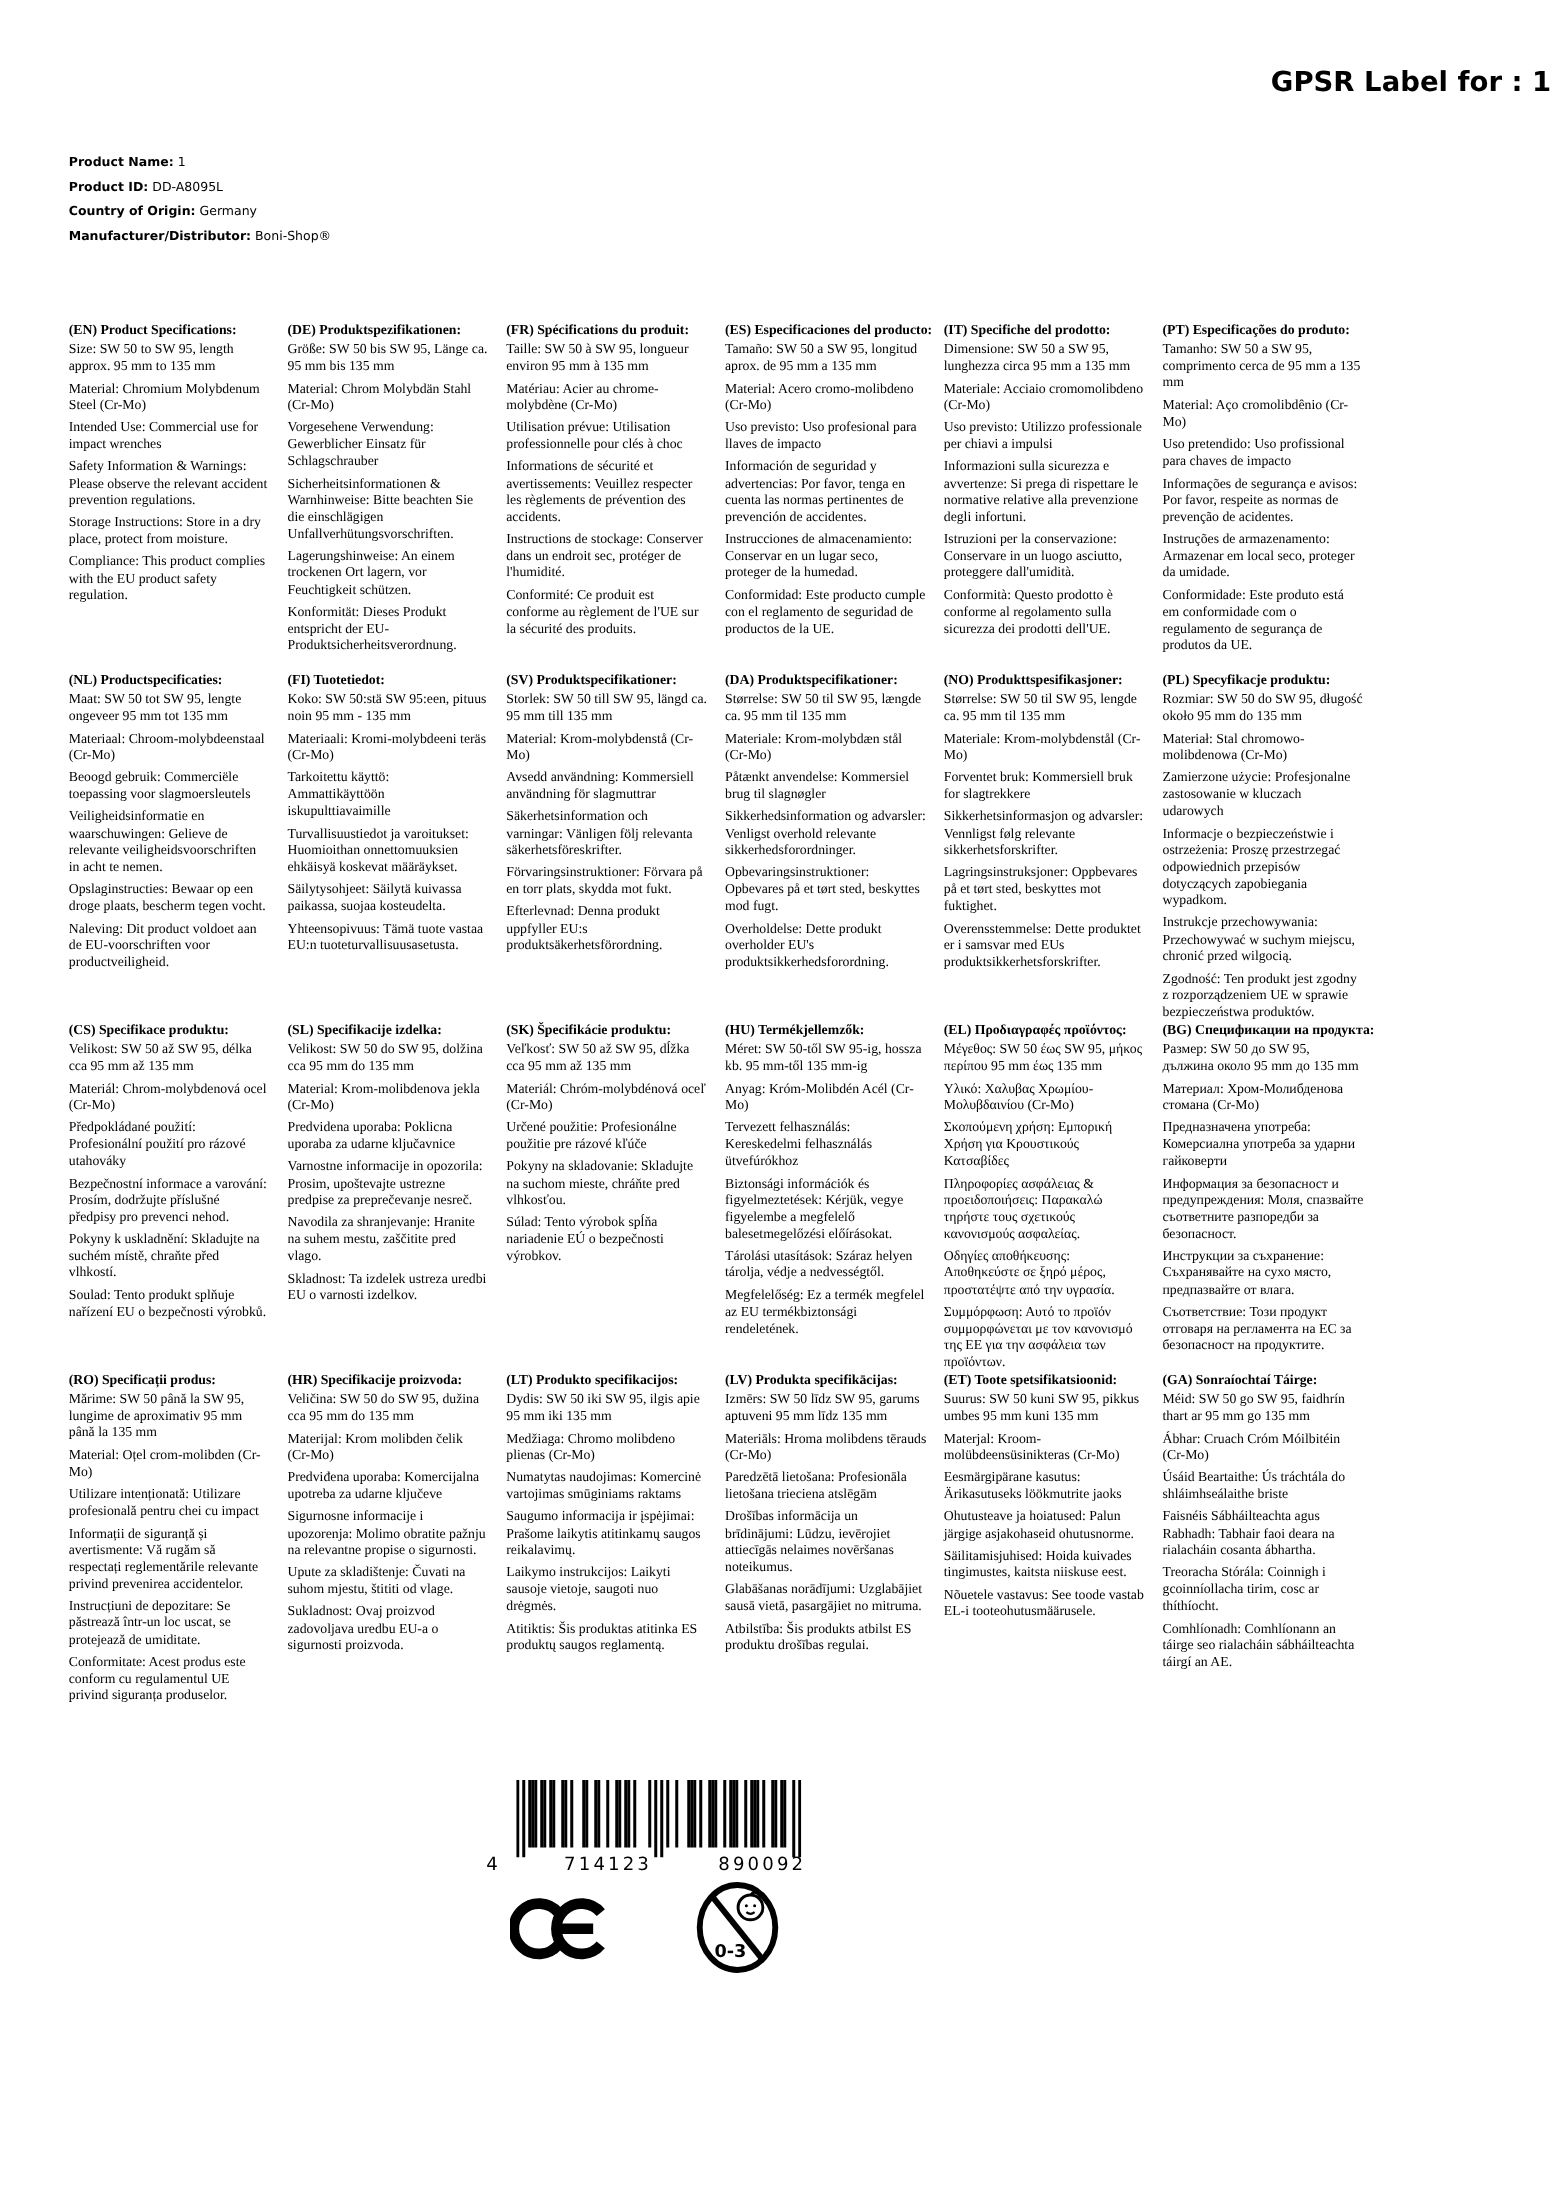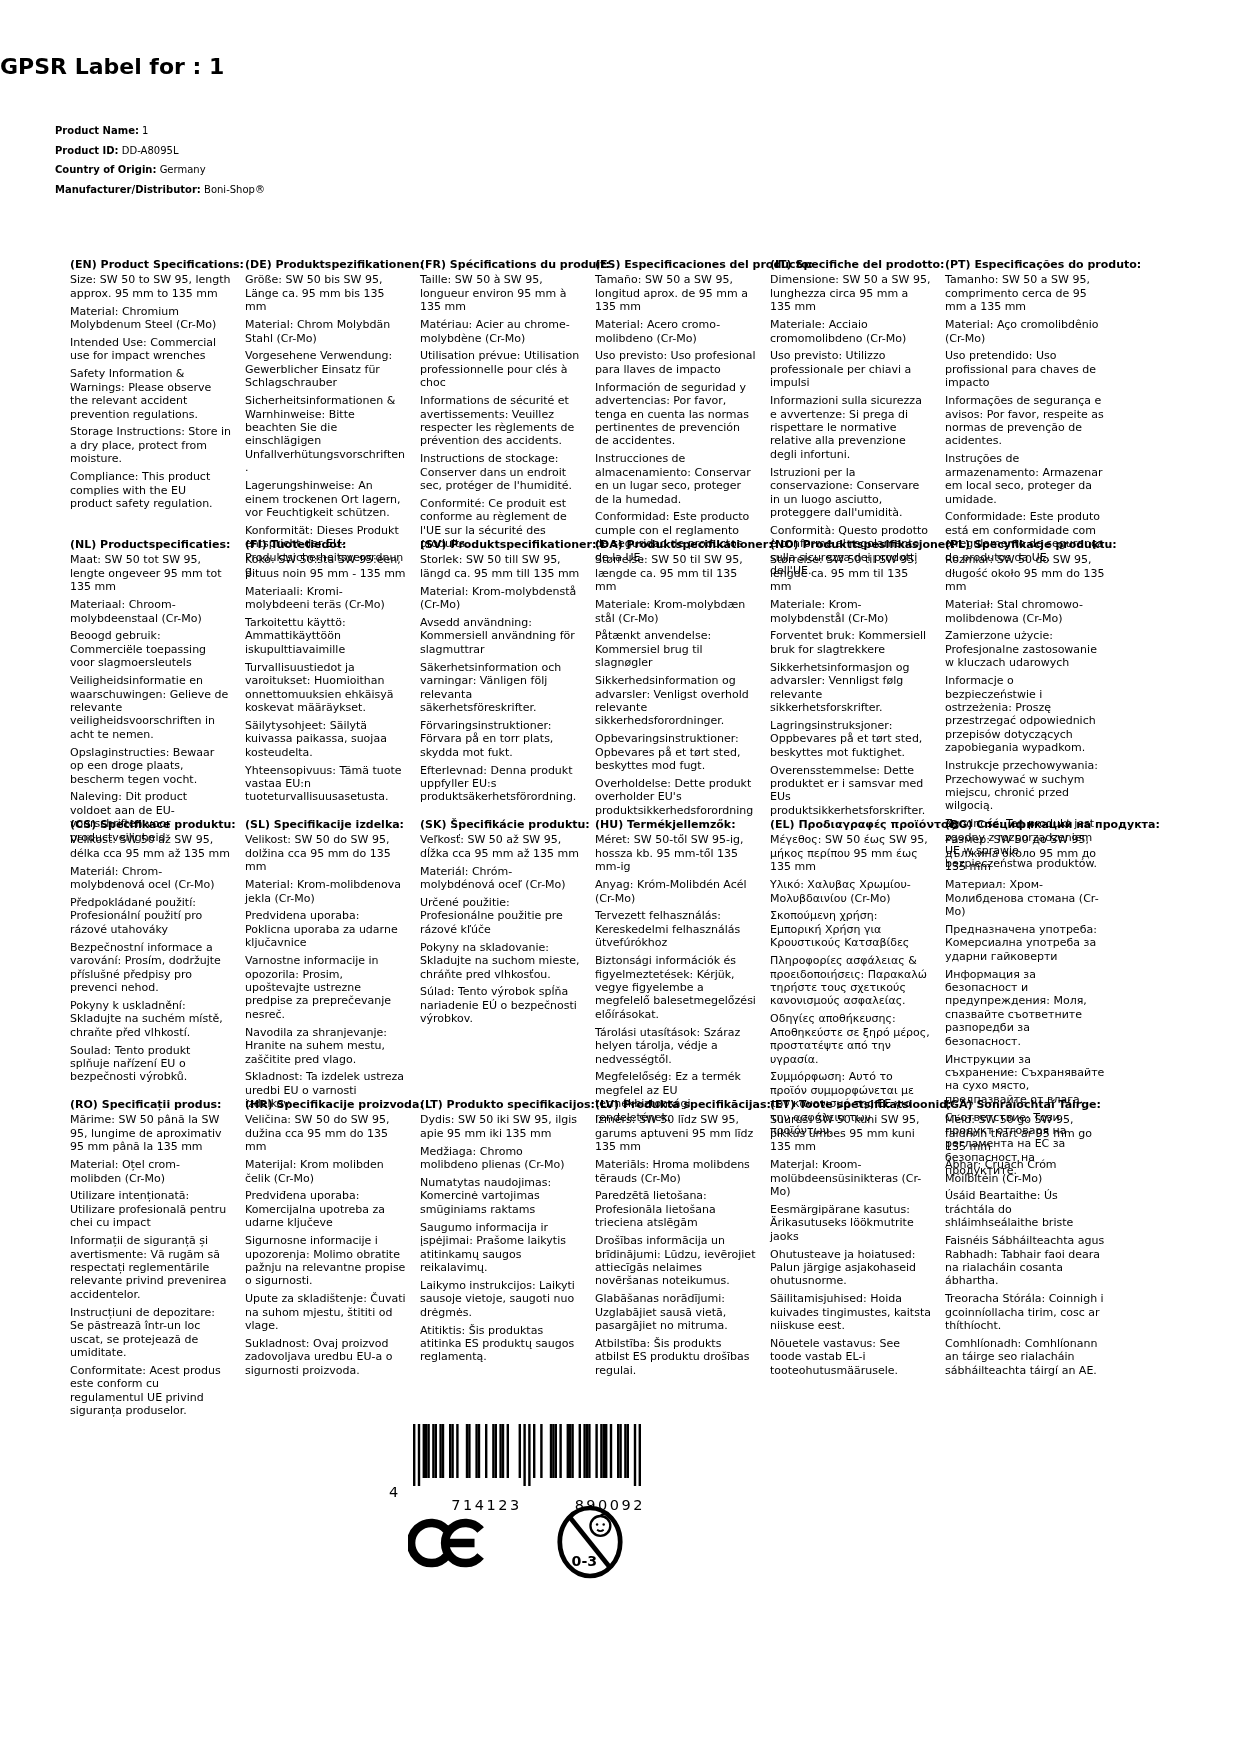--- a/index.html
+++ b/index.html
@@ -1,43 +1,43 @@
 <!DOCTYPE html>
 <html><head>
 <meta charset="utf-8">
 <style>
   html,body { margin:0; padding:0; background:#fff; }
   .page {
     position:relative; width:1241px; height:1754px; background:#ffffff; color:#000;
     font-family:"DejaVu Sans", sans-serif; overflow:hidden;
   }
   .title {
-    position:absolute; top:54px; left:0; right:0; text-align:left;
+    position:absolute; top:54px; left:0; right:0; text-align:right;
     font-size:22px; font-weight:bold;
   }
   .info { position:absolute; left:55px; top:121px; font-size:10px; line-height:19.5px; }
   .info-row .lbl { font-weight:bold; }
   .info-row .val { font-weight:normal; }
   .grid {
-    position:absolute; left:70px; top:258px;
-    display:grid; grid-template-columns:repeat(6,175px); grid-auto-rows:280px;
+    position:absolute; left:55px; top:258px;
+    display:grid; grid-template-columns:repeat(6,175px); grid-auto-rows:280px;font-family:Liberation Serif, serif;
   }
   .block {
     box-sizing:border-box; padding-right:14px;
     font-size:11px; line-height:13.4px; overflow-wrap:break-word;
   }
   .block-title { font-weight:bold; white-space:nowrap; margin:0 0 2px 0; }
   .sec { margin:0 0 4.5px 0; }
   .barcode-svg { position:absolute; left:413px; top:1424px; }
   .barcode-svg rect { fill:#000; }
   .barcode-digits {
     position:absolute; left:389px; top:1484px; width:256px;
     display:flex; justify-content:space-between; font-size:14.5px;
   }
-  .barcode-digits .grp { letter-spacing:2.5px;margin-top:13px; }
+  .barcode-digits .grp { letter-spacing:2.5px; }
   .ce-svg { position:absolute; left:408px; top:1518px; }
   .age-svg { position:absolute; left:556px; top:1502px; }
 </style>
 </head>
 <body>
 
 <div class="page">
 
   <div class="title">GPSR Label for : 1</div>
 

